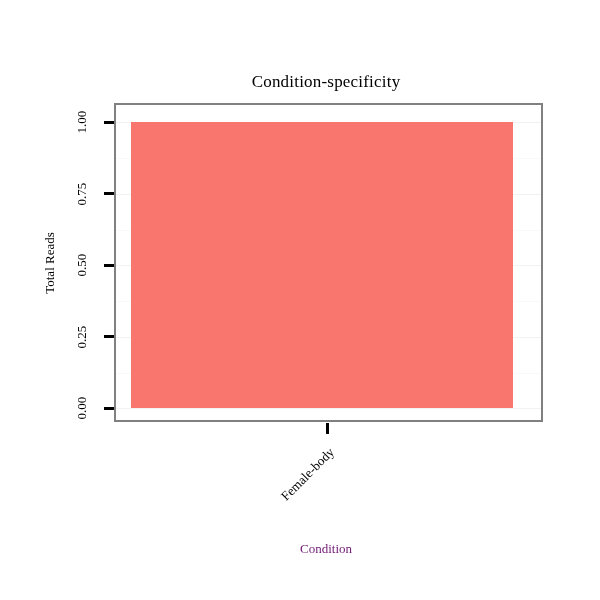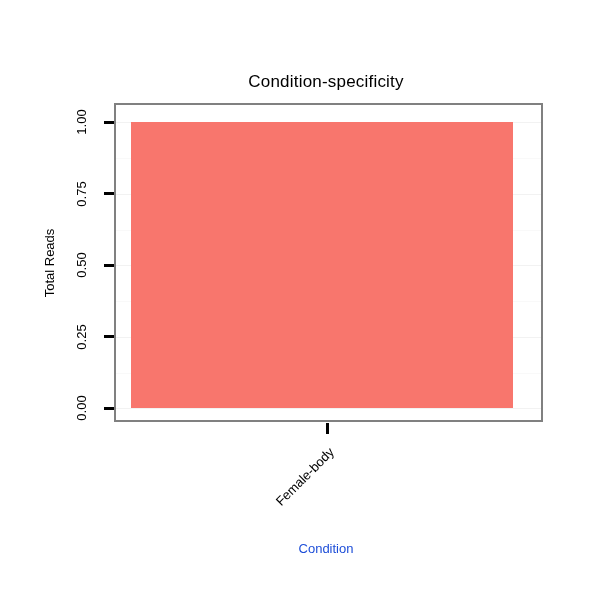--- a/index.html
+++ b/index.html
@@ -11,20 +11,21 @@
     width: 600px;
     height: 600px;
     font-family: "Liberation Sans", sans-serif;
     overflow: hidden;
   }
   #plot-root {
     position: relative;
     width: 600px;
     height: 600px;
     background: #ffffff;
+    font-family: Liberation Serif, serif;
   }
 
   
   .chart-title {
     position: absolute;
     left: 0;
     top: 72px;
     width: 652px;
     text-align: center;
     font-size: 17px;
@@ -111,21 +112,21 @@
     font-size: 13px;
     color: #000000;
     white-space: nowrap;
     transform-origin: 50% 50%;
     transform: rotate(-90deg);
     text-align: center;
   }
   .xlab {
     position: absolute;
     font-size: 13px;
-    color: #1d4ed8;
+    color: #701a75;
     white-space: nowrap;
     text-align: center;
   }
 </style>
 </head>
 <body>
 
 <div id="plot-root">
 
   <div class="chart-title">Condition-specificity</div>

